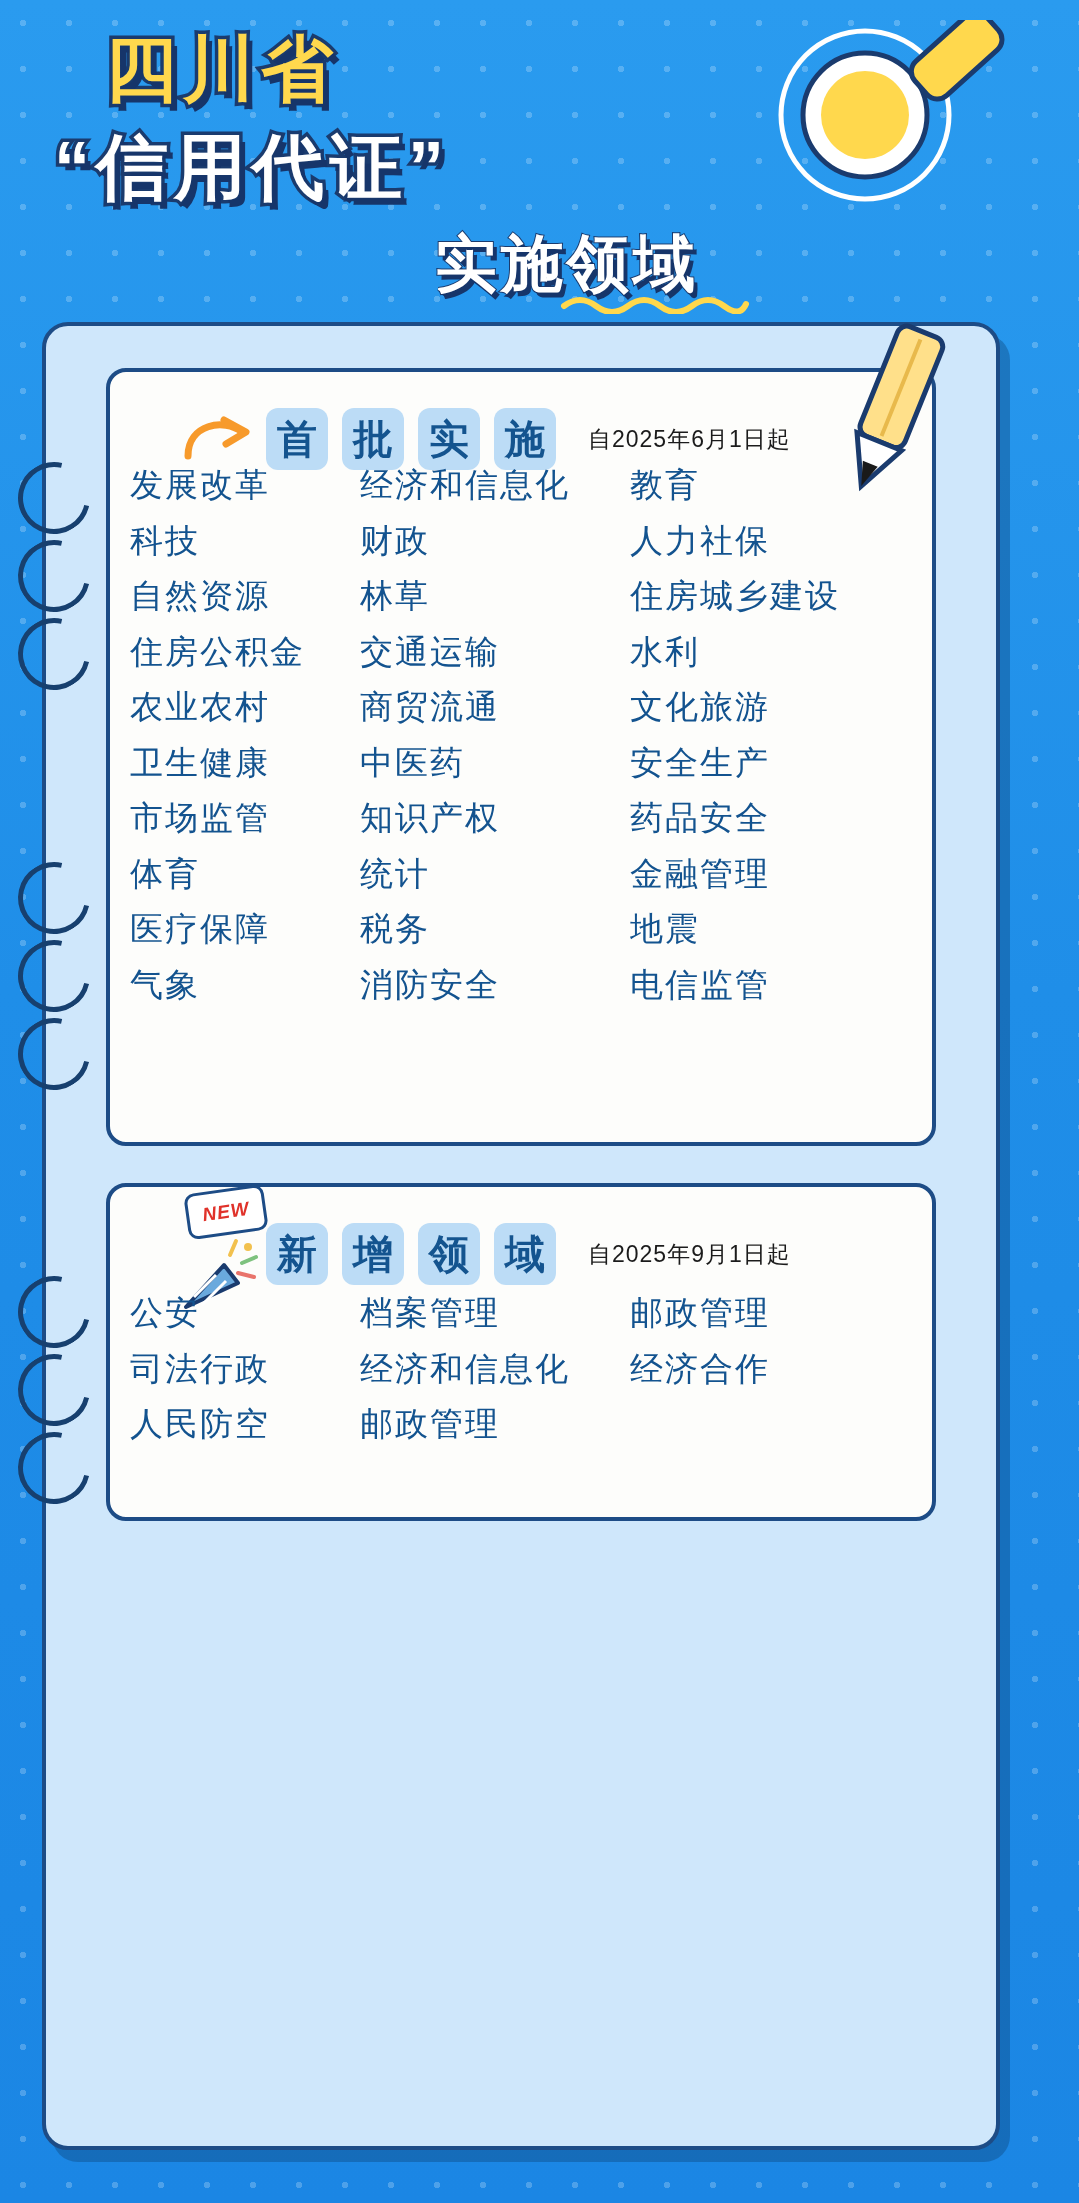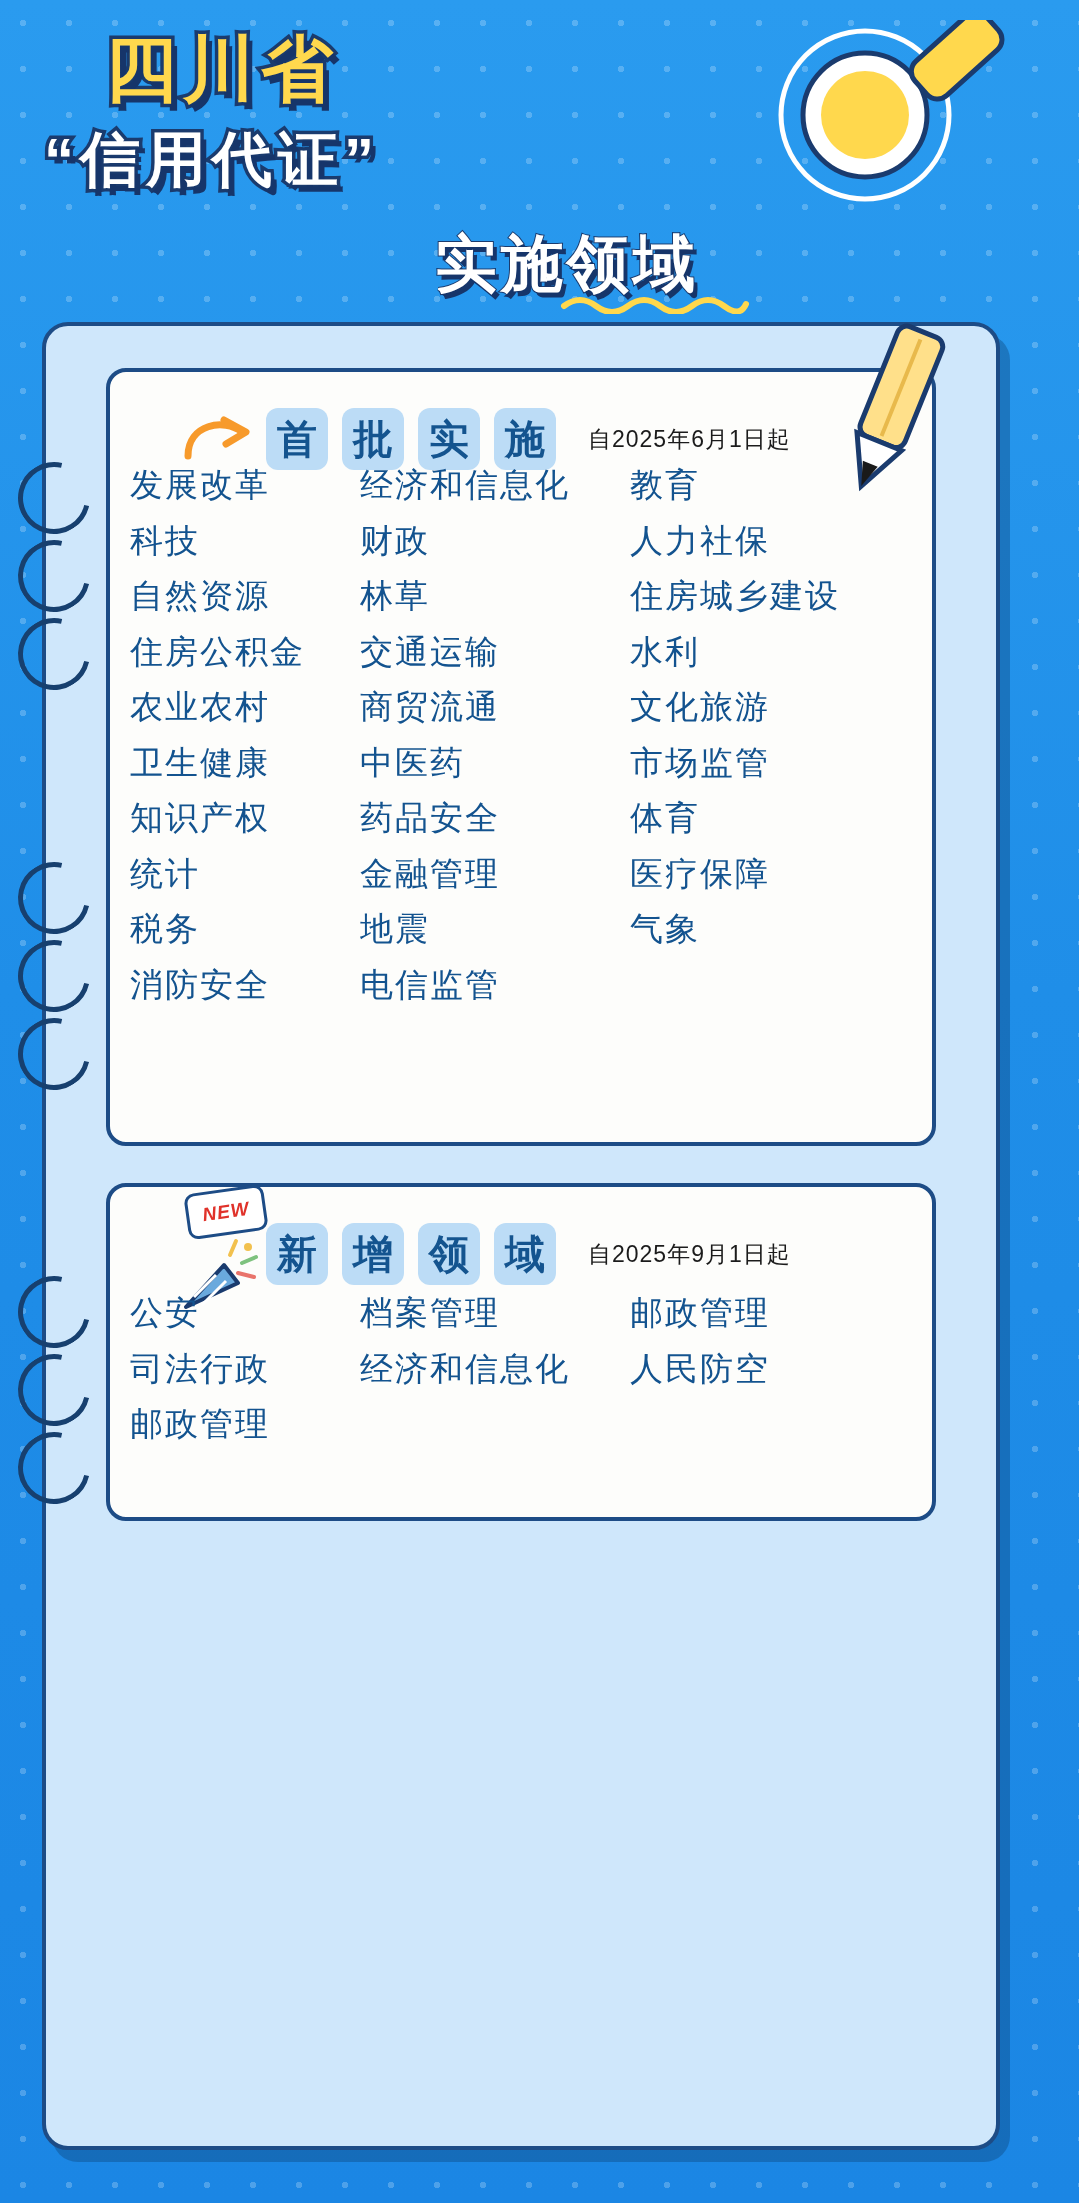--- a/index.html
+++ b/index.html
@@ -39,23 +39,23 @@
   .title-line1 {
     left: 105px;
     top: 22px;
     font-size: 72px;
     color: #ffd84d;
     -webkit-text-stroke: 7px #1a3b6e;
     paint-order: stroke fill;
     text-shadow: 6px 7px 0 #16356a;
   }
   .title-line2 {
-    left: 44px;
+    left: 54px;
     top: 120px;
-    font-size: 60px;
+    font-size: 72px;
     color: #ffffff;
     -webkit-text-stroke: 7px #1a3b6e;
     paint-order: stroke fill;
     text-shadow: 6px 7px 0 #16356a;
   }
   .title-line3 {
     left: 435px;
     top: 222px;
     font-size: 62px;
     color: #ffffff;
@@ -278,20 +278,21 @@
   <div class="grid-item">林草</div>
   <div class="grid-item">住房城乡建设</div>
   <div class="grid-item">住房公积金</div>
   <div class="grid-item">交通运输</div>
   <div class="grid-item">水利</div>
   <div class="grid-item">农业农村</div>
   <div class="grid-item">商贸流通</div>
   <div class="grid-item">文化旅游</div>
   <div class="grid-item">卫生健康</div>
   <div class="grid-item">中医药</div>
+  <div class="grid-item">安全生产</div>
   <div class="grid-item">市场监管</div>
   <div class="grid-item">知识产权</div>
   <div class="grid-item">药品安全</div>
   <div class="grid-item">体育</div>
   <div class="grid-item">统计</div>
   <div class="grid-item">金融管理</div>
   <div class="grid-item">医疗保障</div>
   <div class="grid-item">税务</div>
   <div class="grid-item">地震</div>
   <div class="grid-item">气象</div>
@@ -320,16 +321,17 @@
     <div class="sec-date">自2025年9月1日起</div>
   </div>
 </div>
 
 <div class="grid" id="grid-new">
   <div class="grid-item">公安</div>
   <div class="grid-item">档案管理</div>
   <div class="grid-item">邮政管理</div>
   <div class="grid-item">司法行政</div>
   <div class="grid-item">经济和信息化</div>
+  <div class="grid-item">经济合作</div>
   <div class="grid-item">人民防空</div>
   <div class="grid-item">邮政管理</div>
   <div class="grid-item"></div>
 </div>
 
 </body></html>

